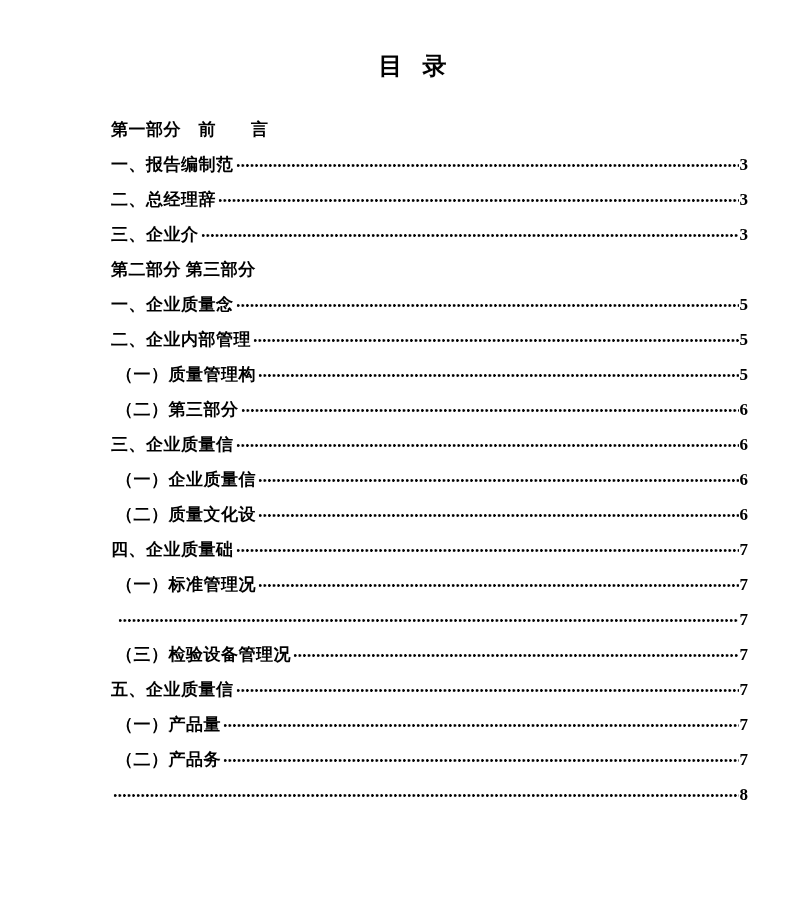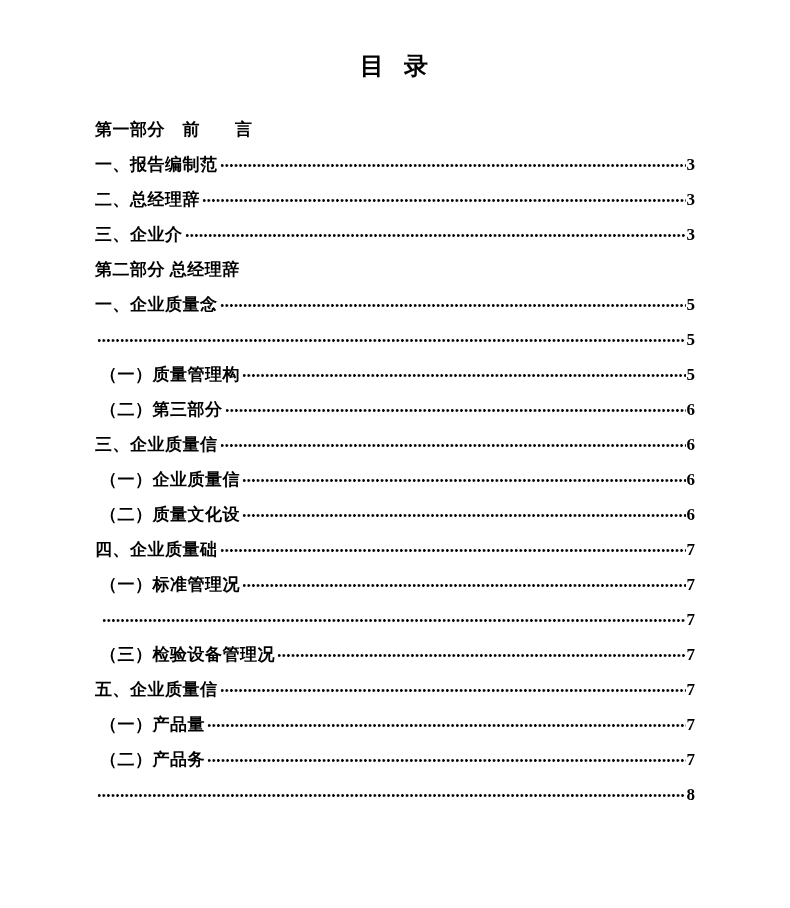--- a/index.html
+++ b/index.html
@@ -11,34 +11,35 @@
     width: 790px;
     height: 908px;
     overflow: hidden;
     font-family: "Liberation Serif", "DejaVu Serif", serif;
     color: #000000;
   }
   .page {
     box-sizing: border-box;
     width: 790px;
     height: 908px;
-    padding: 50px 95px 0 95px;
+    padding: 50px 58px 0 95px;
     background: #ffffff;
   }
   .doc-title {
     font-size: 24px;
     line-height: 32px;
     font-weight: bold;
     text-align: center;
     margin: 0 0 30px 0;
     word-spacing: 10px;
     letter-spacing: 2px;
   }
   .toc {
     width: 100%;
+    margin-left: 16px;
   }
   .toc-row {
     display: flex;
     align-items: center;
     height: 35px;
     font-size: 17px;
     font-weight: bold;
     white-space: nowrap;
     cursor: default;
   }
@@ -84,29 +85,30 @@
     <span class="toc-label">二、总经理辞</span>
     <span class="toc-dots"></span>
     <span class="toc-page">3</span>
   </div>
       <div class="toc-row entry">
     <span class="toc-label">三、企业介</span>
     <span class="toc-dots"></span>
     <span class="toc-page">3</span>
   </div>
       <div class="toc-row section no-dots">
-    <span class="toc-label">第二部分 总经理辞</span>
+    <span class="toc-label">第二部分 第三部分</span>
 
   </div>
       <div class="toc-row entry">
     <span class="toc-label">一、企业质量念</span>
     <span class="toc-dots"></span>
     <span class="toc-page">5</span>
   </div>
       <div class="toc-row entry">
+    <span class="toc-label">二、企业内部管理</span>
     <span class="toc-dots"></span>
     <span class="toc-page">5</span>
   </div>
       <div class="toc-row subentry">
     <span class="toc-label">（一）质量管理构</span>
     <span class="toc-dots"></span>
     <span class="toc-page">5</span>
   </div>
       <div class="toc-row subentry">
     <span class="toc-label">（二）第三部分</span>

